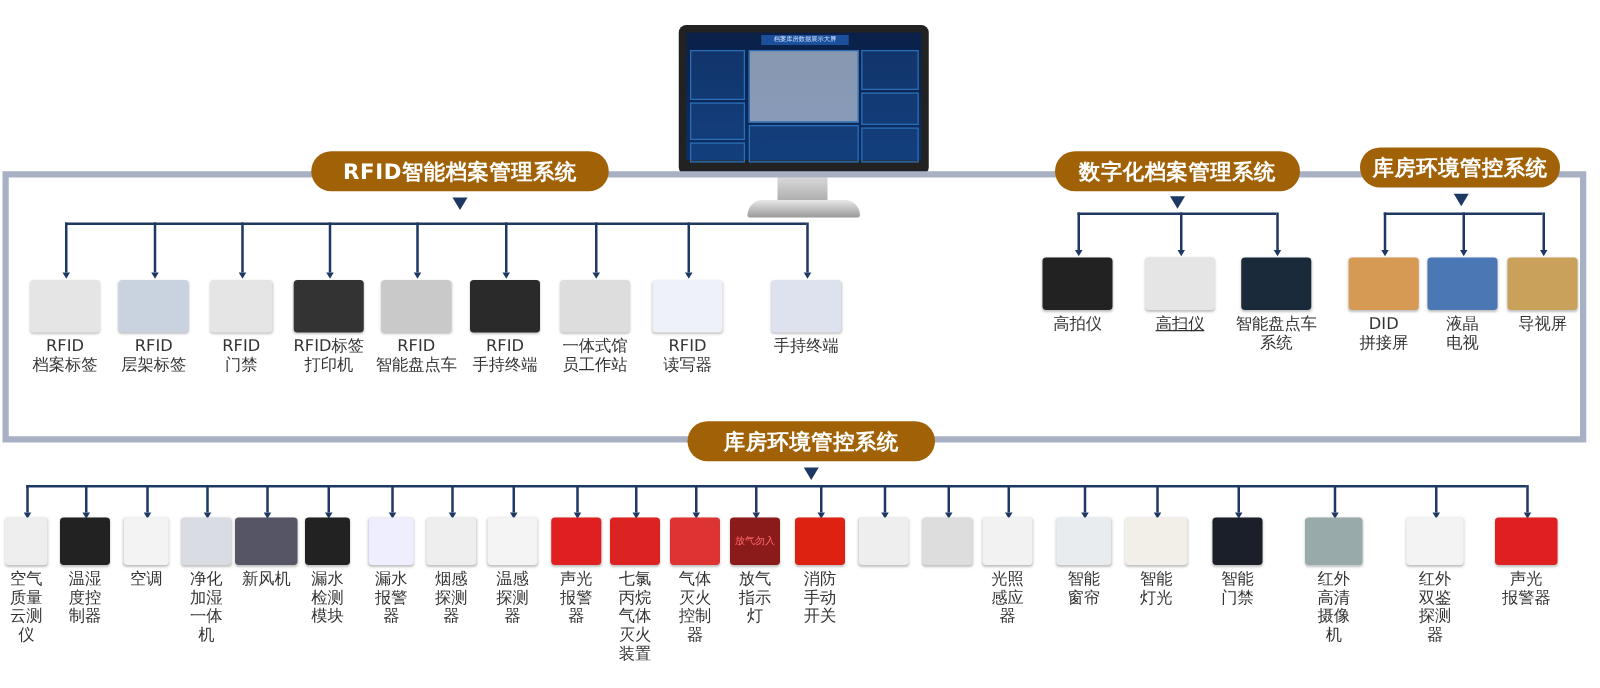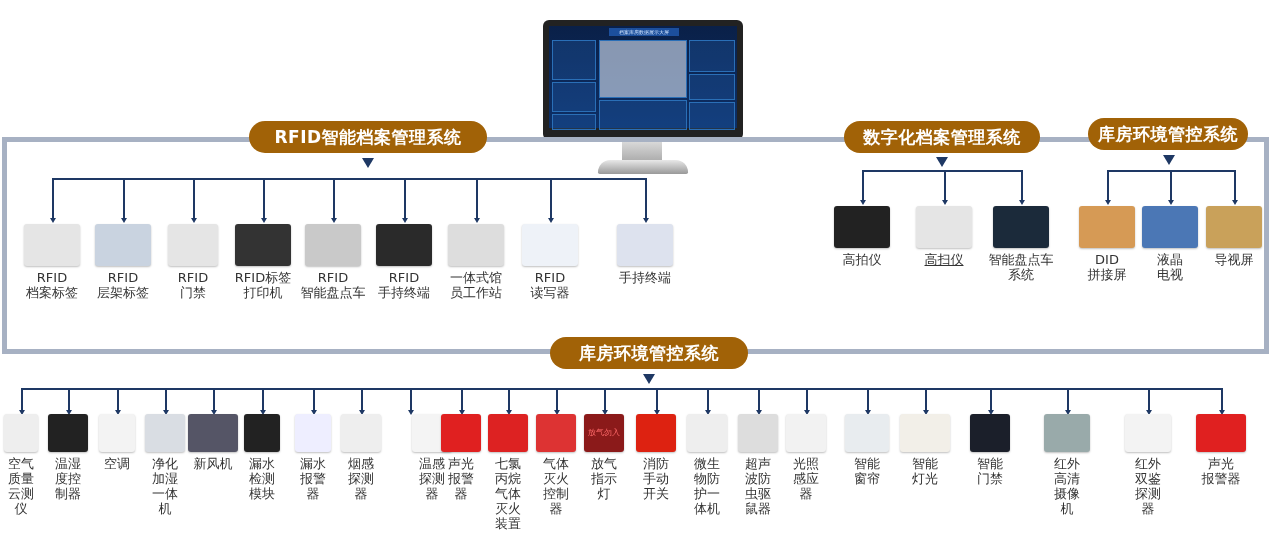--- a/index.html
+++ b/index.html
@@ -246,21 +246,21 @@
       <span class="label">漏水
 报警
 器</span>
     </div>
     <div class="item" style="left: 331px; width: 60px; top: 414px;">
       <div class="pic" style="width: 40px; height: 38px; background: rgb(238, 238, 238); border-radius: 3px; box-shadow: rgba(0, 0, 0, 0.25) 0px 1px 2px;"></div>
       <span class="label">烟感
 探测
 器</span>
     </div>
-    <div class="item" style="left: 402px; width: 60px; top: 414px;">
+    <div class="item" style="left: 380px; width: 60px; top: 414px;">
       <div class="pic" style="width: 40px; height: 38px; background: rgb(244, 244, 244); border-radius: 3px; box-shadow: rgba(0, 0, 0, 0.25) 0px 1px 2px;"></div>
       <span class="label">温感
 探测
 器</span>
     </div>
     <div class="item" style="left: 431px; width: 60px; top: 414px;">
       <div class="pic" style="width: 40px; height: 38px; background: rgb(224, 32, 32); border-radius: 3px; box-shadow: rgba(0, 0, 0, 0.25) 0px 1px 2px;"></div>
       <span class="label">声光
 报警
 器</span>
@@ -287,31 +287,23 @@
 灯</span>
     </div>
     <div class="item" style="left: 626px; width: 60px; top: 414px;">
       <div class="pic" style="width: 40px; height: 38px; background: rgb(221, 34, 17); border-radius: 3px; box-shadow: rgba(0, 0, 0, 0.25) 0px 1px 2px;"></div>
       <span class="label">消防
 手动
 开关</span>
     </div>
     <div class="item" style="left: 677px; width: 60px; top: 414px;">
       <div class="pic" style="width: 40px; height: 38px; background: rgb(238, 238, 238); border-radius: 3px; box-shadow: rgba(0, 0, 0, 0.25) 0px 1px 2px;"></div>
-      <span class="label">微生
-物防
-护一
-体机</span>
     </div>
     <div class="item" style="left: 728px; width: 60px; top: 414px;">
       <div class="pic" style="width: 40px; height: 38px; background: rgb(221, 221, 221); border-radius: 3px; box-shadow: rgba(0, 0, 0, 0.25) 0px 1px 2px;"></div>
-      <span class="label">超声
-波防
-虫驱
-鼠器</span>
     </div>
     <div class="item" style="left: 776px; width: 60px; top: 414px;">
       <div class="pic" style="width: 40px; height: 38px; background: rgb(242, 242, 242); border-radius: 3px; box-shadow: rgba(0, 0, 0, 0.25) 0px 1px 2px;"></div>
       <span class="label">光照
 感应
 器</span>
     </div>
     <div class="item" style="left: 835px; width: 64px; top: 414px;">
       <div class="pic" style="width: 44px; height: 38px; background: rgb(232, 236, 239); border-radius: 3px; box-shadow: rgba(0, 0, 0, 0.25) 0px 1px 2px;"></div>
       <span class="label">智能

